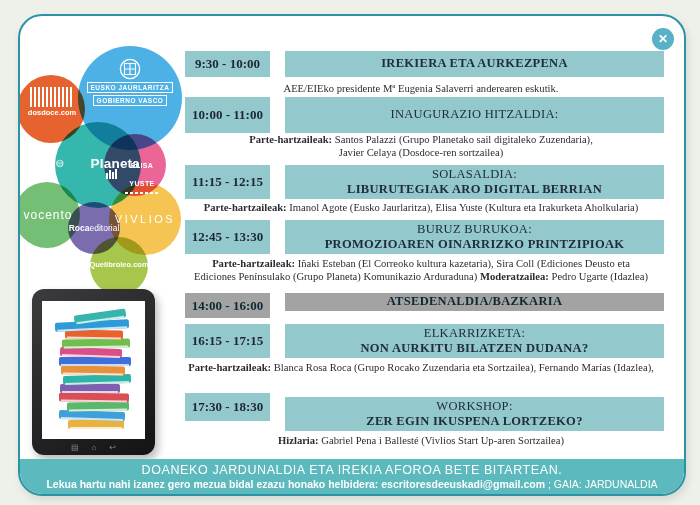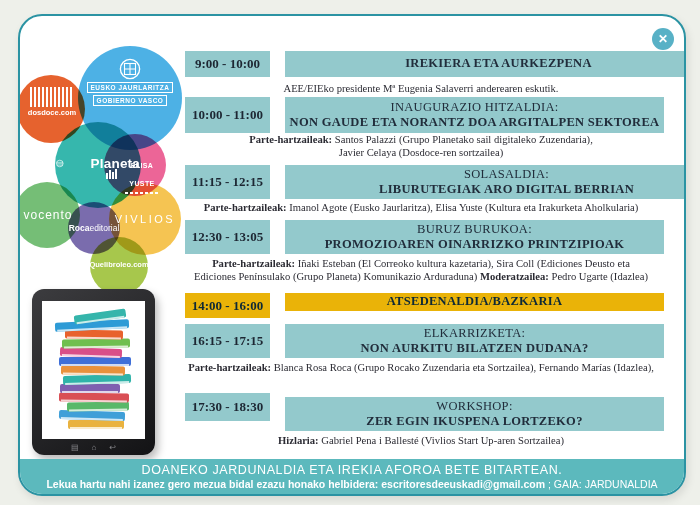--- a/index.html
+++ b/index.html
@@ -63,21 +63,21 @@
   .book:after{content:"";position:absolute;left:2px;right:2px;bottom:0;height:2px;background:rgba(255,255,255,.75);}
   
   .time-box{position:absolute;left:165px;width:85px;background:#93c9cc;color:#1d2733;
     font-family:"Liberation Serif",serif;font-weight:bold;font-size:13px;
     display:flex;align-items:center;justify-content:center;z-index:2;}
   .title-box{position:absolute;left:265px;width:379px;background:#93c9cc;color:#212d3b;
     font-family:"Liberation Serif",serif;font-size:12.5px;line-height:15.5px;letter-spacing:.3px;
     display:flex;flex-direction:column;align-items:center;justify-content:center;text-align:center;z-index:2;}
   .tl{font-weight:400;}
   .tl.b{font-weight:700;}
-  .dark-box{background:#eab308;color:#0d2936;}
+  .dark-box{background:#a3a3a3;color:#0d2936;}
   .note{position:absolute;left:150px;width:502px;text-align:center;z-index:2;
     font-family:"Liberation Serif",serif;font-size:10.6px;line-height:13px;color:#2b2b33;}
   .note .b{font-weight:700;}
   
   .footer{position:absolute;left:0;right:0;bottom:0;height:35px;background:#5cb9bd;z-index:10;
     display:flex;flex-direction:column;align-items:center;justify-content:center;gap:1px;color:#fff;}
   .footer-line1{font-size:12.5px;letter-spacing:.6px;}
   .footer-line2{font-size:10.5px;}
   .footer-line2 .b{font-weight:bold;}
   .footer-line2 .seg{font-size:inherit;}
@@ -166,45 +166,44 @@
         </div>
     </div>
     <div class="tablet-nav">
       <span>▤</span>
       <span>⌂</span>
       <span>↩</span>
     </div>
   </div>
 
   <div id="schedule">
-      <div class="time-box" style="top: 35px; height: 26px;">9:00 - 10:00</div>
-      <div class="title-box" style="top: 35px; height: 26px; padding-left: 24px;">
+      <div class="time-box" style="top: 35px; height: 26px;">9:30 - 10:00</div>
+      <div class="title-box" style="top: 35px; height: 26px;">
         <div class="tl b">IREKIERA ETA AURKEZPENA</div>
       </div>
       <div class="note" style="top: 66px;">
         <div><span class="seg">AEE/EIEko presidente Mª Eugenia Salaverri anderearen eskutik.</span></div>
       </div>
       <div class="time-box" style="top: 81px; height: 36px;">10:00 - 11:00</div>
       <div class="title-box" style="top: 81px; height: 36px;">
         <div class="tl">INAUGURAZIO HITZALDIA:</div>
-        <div class="tl b">NON GAUDE ETA NORANTZ DOA ARGITALPEN SEKTOREA</div>
       </div>
       <div class="note" style="top: 117px;">
         <div><span class="seg b">Parte-hartzaileak:</span><span class="seg"> Santos Palazzi (Grupo Planetako sail digitaleko Zuzendaria),</span></div>
         <div><span class="seg">Javier Celaya (Dosdoce-ren sortzailea)</span></div>
       </div>
       <div class="time-box" style="top: 149px; height: 34px;">11:15 - 12:15</div>
-      <div class="title-box" style="top: 149px; height: 34px; padding-left: 32px;">
+      <div class="title-box" style="top: 149px; height: 34px;">
         <div class="tl">SOLASALDIA:</div>
         <div class="tl b">LIBURUTEGIAK ARO DIGITAL BERRIAN</div>
       </div>
       <div class="note" style="top: 185px;">
         <div><span class="seg b">Parte-hartzaileak:</span><span class="seg"> Imanol Agote (Eusko Jaurlaritza), Elisa Yuste (Kultura eta Irakurketa Aholkularia)</span></div>
       </div>
-      <div class="time-box" style="top: 204px; height: 34px;">12:30 - 13:05</div>
+      <div class="time-box" style="top: 204px; height: 34px;">12:45 - 13:30</div>
       <div class="title-box" style="top: 204px; height: 34px;">
         <div class="tl">BURUZ BURUKOA:</div>
         <div class="tl b">PROMOZIOAREN OINARRIZKO PRINTZIPIOAK</div>
       </div>
       <div class="note" style="top: 241px;">
         <div><span class="seg b">Parte-hartzaileak:</span><span class="seg"> Iñaki Esteban (El Correoko kultura kazetaria), Sira Coll (Ediciones Deusto eta</span></div>
         <div><span class="seg">Ediciones Penínsulako (Grupo Planeta) Komunikazio Arduraduna) </span><span class="seg b">Moderatzailea:</span><span class="seg"> Pedro Ugarte (Idazlea)</span></div>
       </div>
       <div class="time-box dark-box" style="top: 277px; height: 25px;">14:00 - 16:00</div>
       <div class="title-box dark-box" style="top: 277px; height: 18px;">

